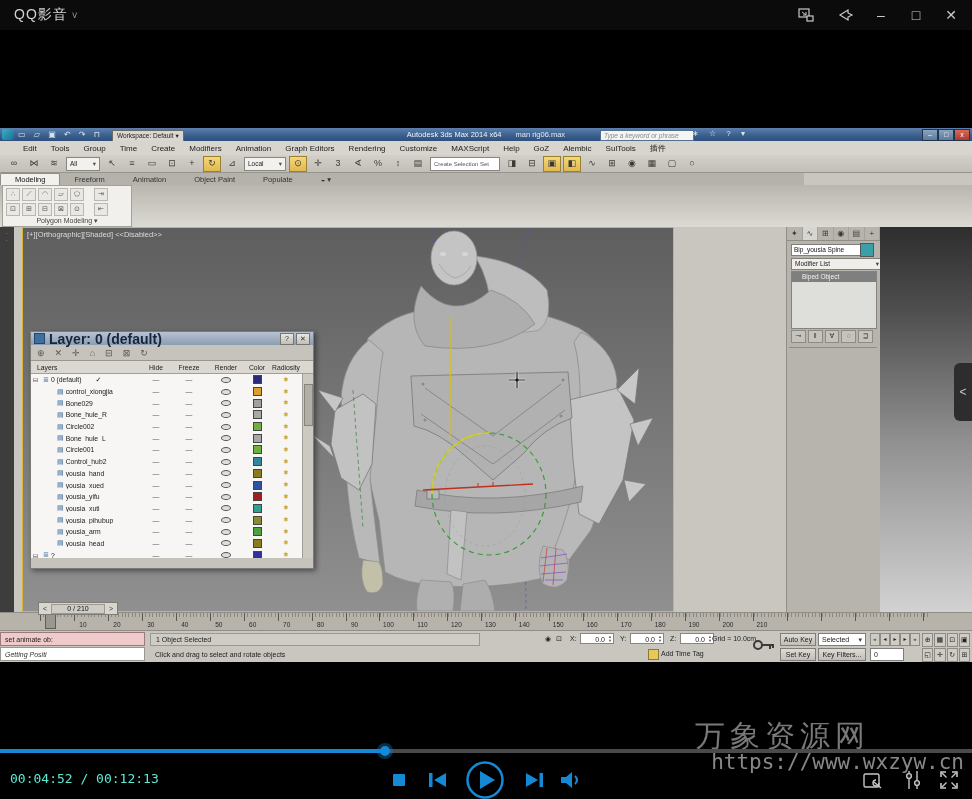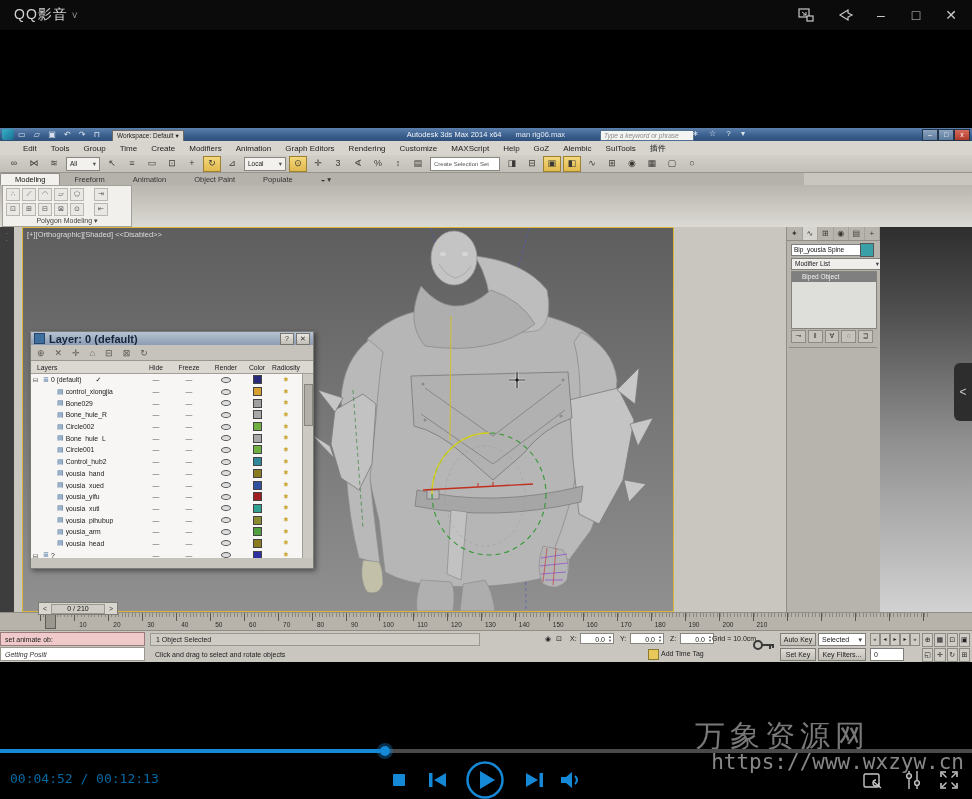--- a/index.html
+++ b/index.html
@@ -65,21 +65,21 @@
   #viewport{left:14px;top:99px;width:652px;height:385px;background:linear-gradient(#5e5e5e,#909090);
             border:1px solid #d8b63c;box-sizing:border-box;overflow:hidden;margin-left:8px;}
   #vp-label{left:4px;top:2px;font-size:7.5px;color:#dcdcdc;z-index:3;}
   #vp-svg{position:absolute;left:0;top:0;}
 
   
   #layer-dialog{left:30px;top:203px;width:282px;height:236px;background:#c6c3bc;border:1px solid #7d7b75;
                 box-shadow:2px 2px 5px rgba(0,0,0,.45);z-index:5;}
   #ld-title{height:13px;background:linear-gradient(#b7c3d3,#8c9cb2);display:flex;align-items:center;padding:0 3px;}
   #ld-title .ic{width:9px;height:9px;background:#3f6f9f;border:1px solid #26476a;margin-right:4px;}
-  #ld-title .txt{font-size:11px;color:#15253a;font-weight:bold;flex:1;}
+  #ld-title .txt{font-size:14px;color:#15253a;font-weight:bold;flex:1;}
   .ld-btn{width:12px;height:10px;background:linear-gradient(#e8e6e0,#c2bfb8);border:1px solid #77756f;
           font-size:7px;line-height:9px;text-align:center;color:#333;margin-left:2px;cursor:pointer;}
   #ld-toolbar{height:15px;display:flex;align-items:center;padding-left:6px;border-bottom:1px solid #9a988f;}
   .ld-tbi{font-size:9px;color:#5a5850;margin-right:10px;cursor:pointer;}
   #ld-head{height:12px;background:#dbd8d1;border-bottom:1px solid #a29f98;display:flex;font-size:6.8px;color:#222;align-items:center;}
   #ld-list{height:184px;background:#f7f6f4;overflow:hidden;position:relative;}
   .ld-row{height:11.7px;display:flex;align-items:center;font-size:6.8px;color:#1a1a1a;}
   .c-name{width:110px;display:flex;align-items:center;overflow:hidden;white-space:nowrap;}
   .c-hide,.c-frz{width:30px;text-align:center;color:#555;}
   .c-frz{width:36px;}
@@ -152,21 +152,21 @@
   .pb{flex:1;border:1px solid #8d8b84;background:#cfccc5;font-size:6px;line-height:11px;text-align:center;color:#222;cursor:pointer;}
   #frame-field{left:870px;top:17px;width:34px;height:13px;background:#fff;border:1px solid #7f7d77;line-height:12px;padding-left:3px;box-sizing:border-box;}
   #navgrid{left:922px;top:2px;width:48px;height:28px;display:grid;grid-template-columns:repeat(4,1fr);grid-gap:1px;}
   .nav{border:1px solid #8d8b84;background:#cfccc5;font-size:7px;line-height:12px;text-align:center;color:#222;cursor:pointer;}
 
   
   #progress-track{left:0;top:749px;width:972px;height:4px;background:#4a4a4a;z-index:8;cursor:pointer;}
   #progress-fill{left:0;top:749px;height:4px;z-index:9;}
   #progress-handle{top:743px;width:16px;height:16px;border-radius:50%;z-index:10;cursor:pointer;}
   #progress-handle .core{position:absolute;left:3px;top:3px;width:10px;height:10px;border-radius:50%;}
-  #time-display{left:10px;top:771px;font-family:"DejaVu Sans Mono",monospace;font-size:13px;color:#0369a1;z-index:9;}
+  #time-display{left:10px;top:771px;font-family:"DejaVu Sans Mono",monospace;font-size:13px;color:#5eead4;z-index:9;}
   .ctl{z-index:9;cursor:pointer;}
   #watermark1{right:102px;top:716px;font-size:30px;letter-spacing:5px;color:rgba(150,150,150,.8);z-index:7;font-family:"DejaVu Sans",sans-serif;}
   #watermark2{right:8px;top:750px;font-size:21px;color:rgba(160,160,160,.85);z-index:7;font-family:"DejaVu Sans Mono",monospace;}
 </style>
 </head>
 <body>
 
 <div id="screen">
 
   <div class="abs" id="qq-titlebar">

